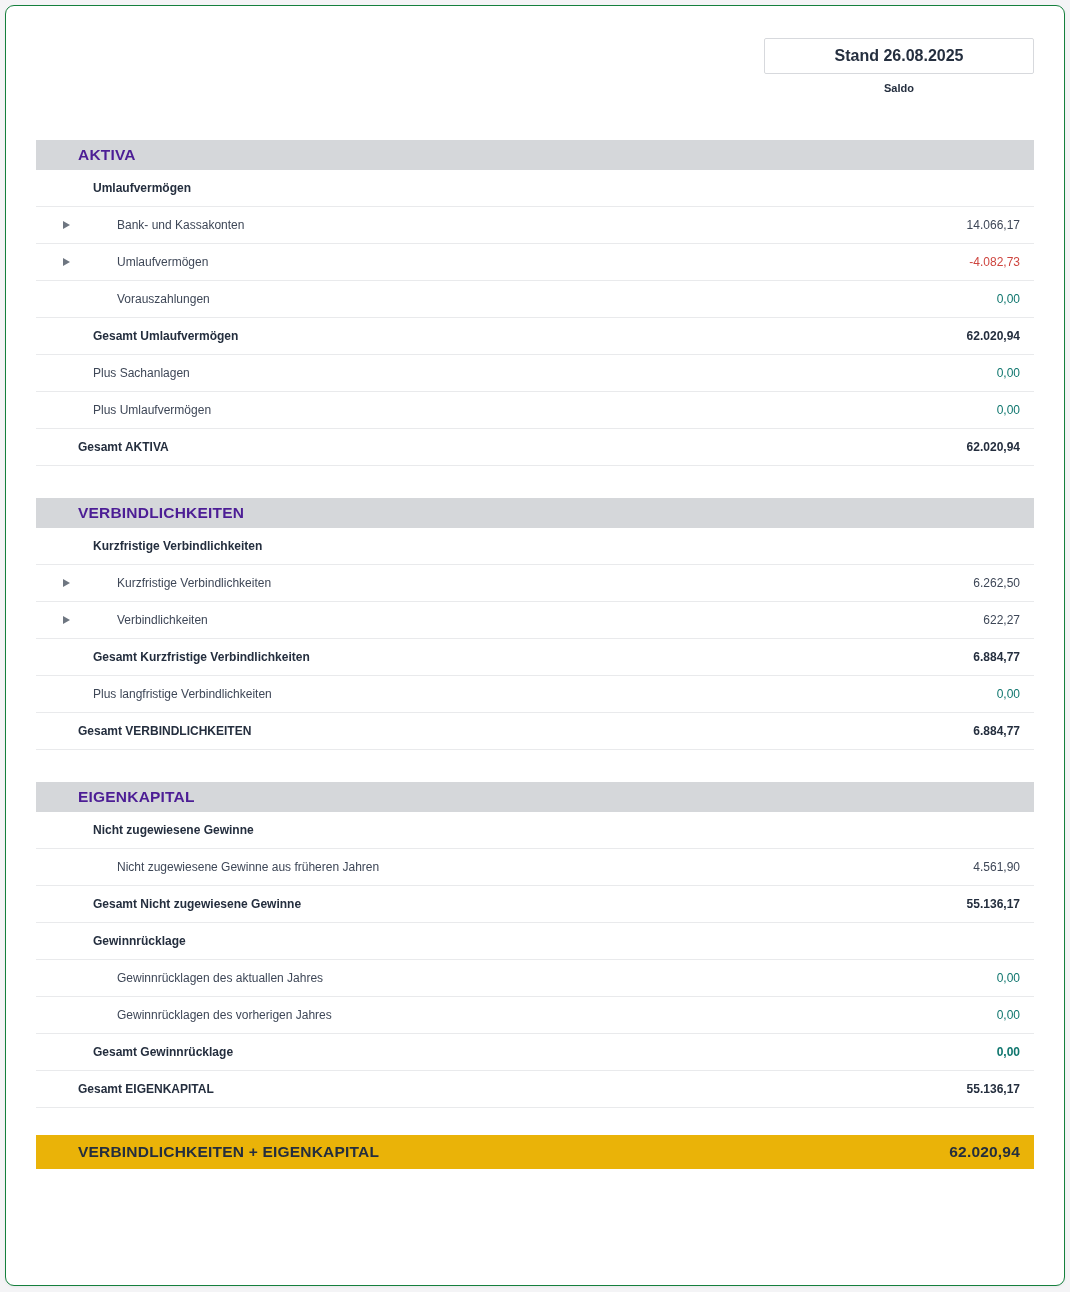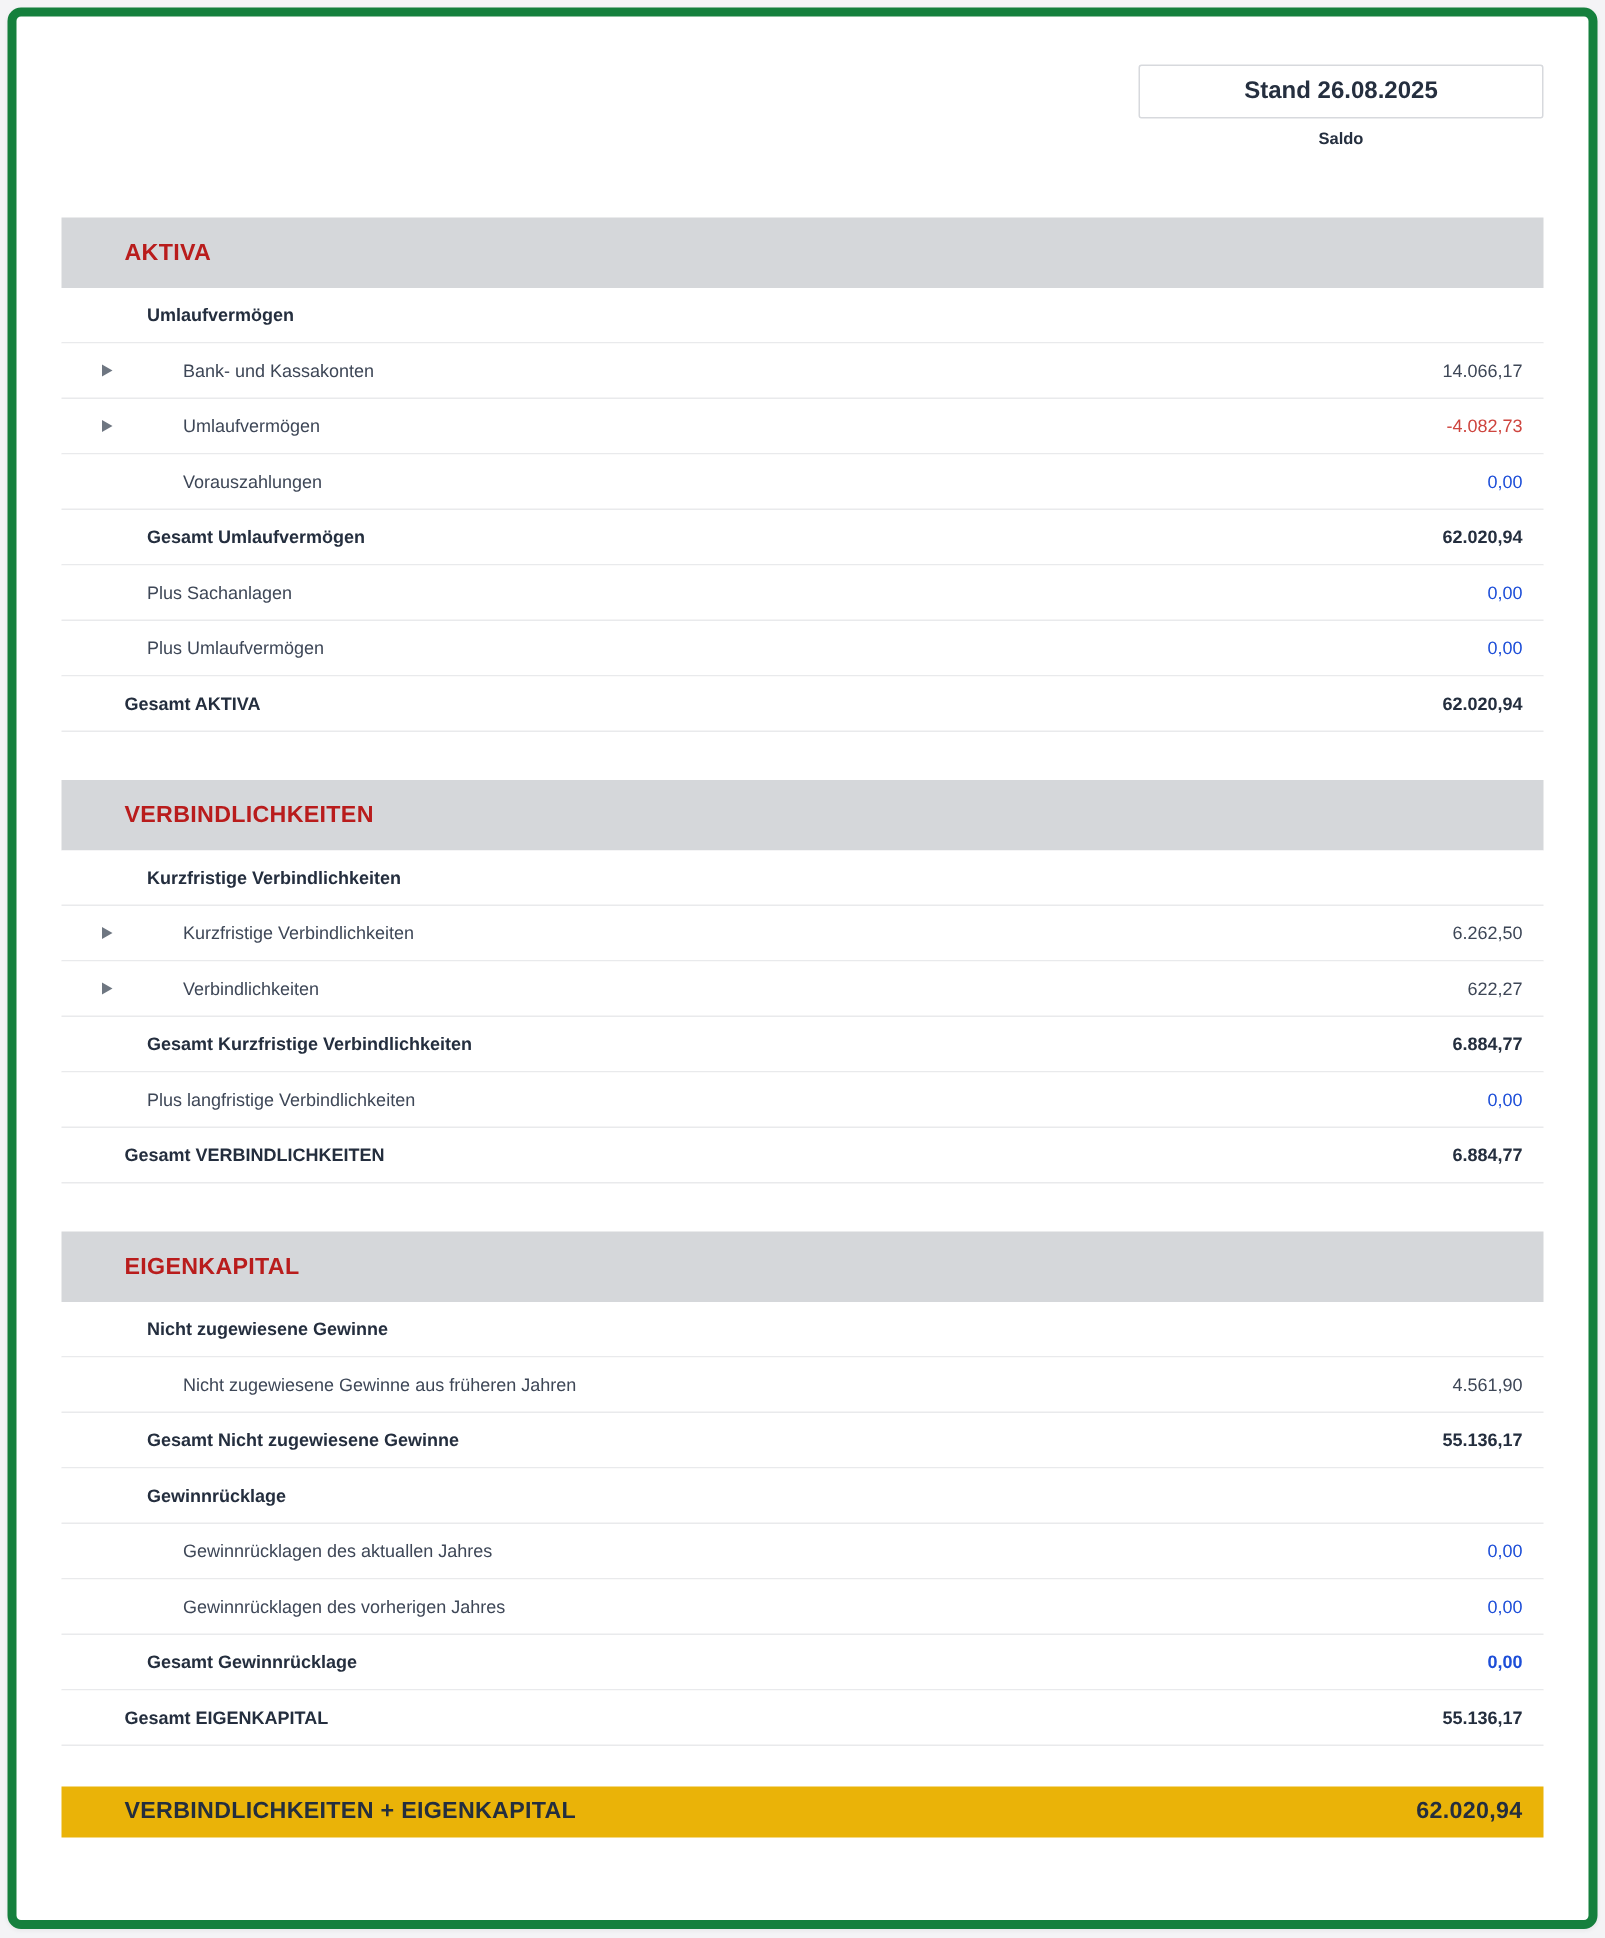--- a/index.html
+++ b/index.html
@@ -8,21 +8,21 @@
     width: 1070px; height: 1292px;
     background: #f4f4f6;
     font-family: "Liberation Sans", "DejaVu Sans", sans-serif;
     color: #3e4757;
   }
   .card {
     position: relative;
     margin: 5px;
     width: 1060px; height: 1281px;
     background: #ffffff;
-    border: 6px solid #15803d;
+    border: 1px solid #15803d;
     border-radius: 9px;
     box-shadow: 0 1px 3px rgba(0,0,0,0.05);
     padding: 32px 30px 0 30px;
     overflow: hidden;
   }
   
   .stand-box {
     width: 270px; height: 36px;
     margin-left: auto;
     border: 1px solid #d7d9dd;
@@ -36,45 +36,45 @@
     width: 270px;
     margin-left: auto;
     margin-top: 8px;
     text-align: center;
     font-size: 11px; font-weight: 600; color: #252f3f;
     height: 22px;
   }
   .sections { margin-top: 36px; }
   .section + .section { margin-top: 32px; }
   .section-bar {
-    height: 47px;
+    height: 30px;
     background: #d5d7da;
     display: flex; align-items: center;
     padding-left: 42px;
-    font-size: 15.5px; font-weight: 700; color: #b91c1c;
+    font-size: 15.5px; font-weight: 700; color: #4c1d95;
     letter-spacing: 0.2px;
   }
   .row {
     position: relative;
     height: 37px;
     display: flex; align-items: center;
     border-bottom: 1px solid #e9eaec;
     font-size: 12px;
     color: #3e4757;
     background: #ffffff;
   }
   .row .label { white-space: nowrap; }
   .indent-0 .label { padding-left: 42px; }
   .indent-1 .label { padding-left: 57px; }
   .indent-2 .label { padding-left: 81px; }
   .row .value { margin-left: auto; padding-right: 14px; }
   .row.bold .label, .row.bold .value { font-weight: 700; color: #242e3e; }
   .row .label.link { color: #2e7d88; cursor: pointer; }
   .row .value.negative { color: #ce453f; }
-  .row .value.muted { color: #1d4ed8; }
+  .row .value.muted { color: #0f766e; }
   .arrow {
     position: absolute;
     left: 27px; top: 50%;
     transform: translateY(-50%);
     width: 0; height: 0;
     border-left: 7px solid #6e7681;
     border-top: 4.5px solid transparent;
     border-bottom: 4.5px solid transparent;
     cursor: pointer;
   }

